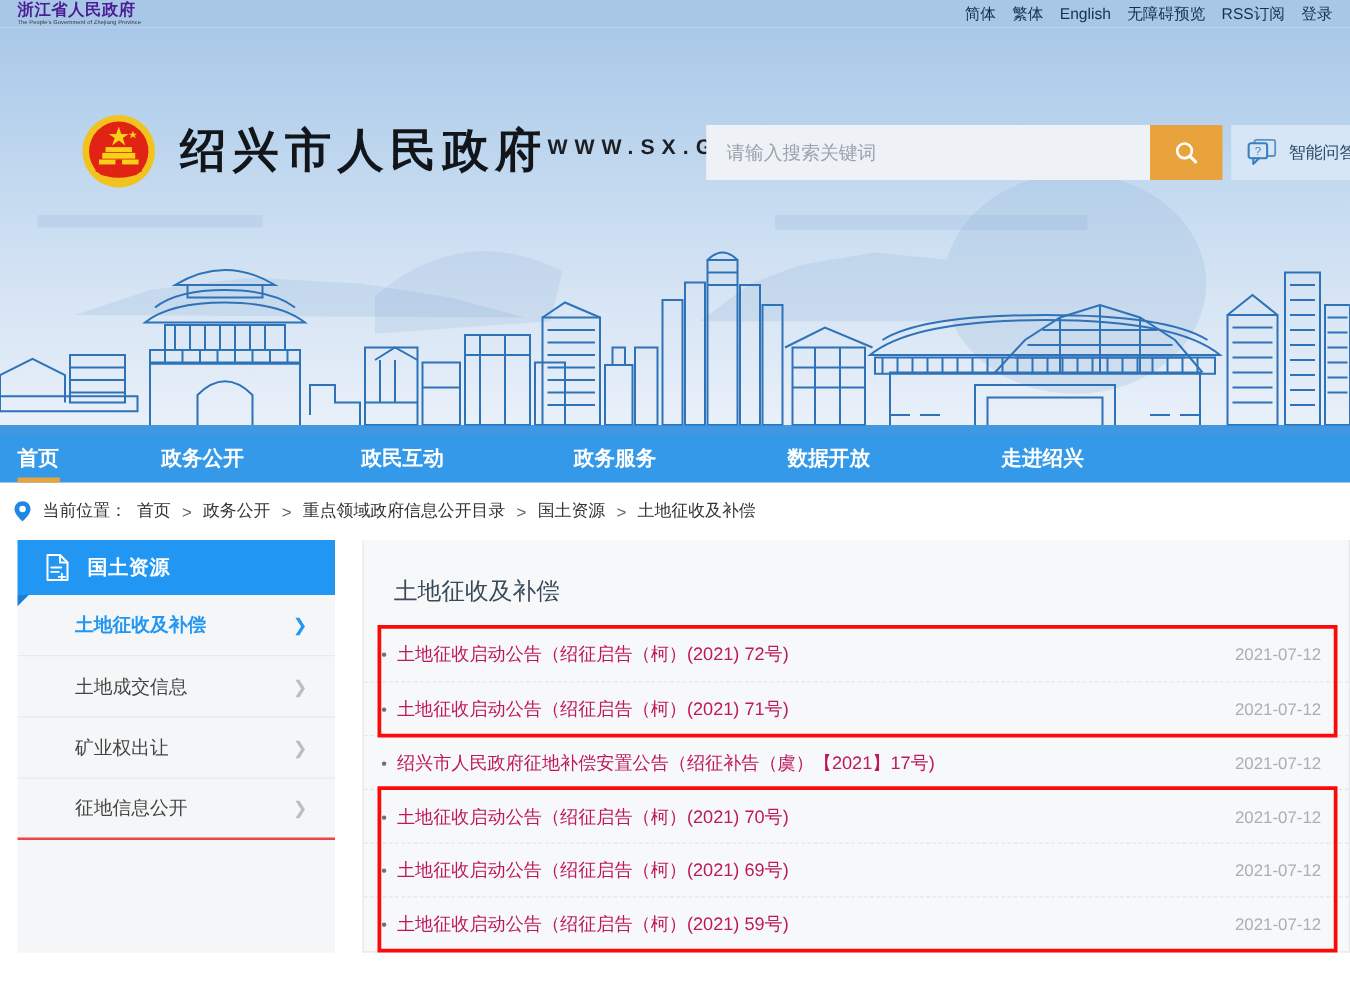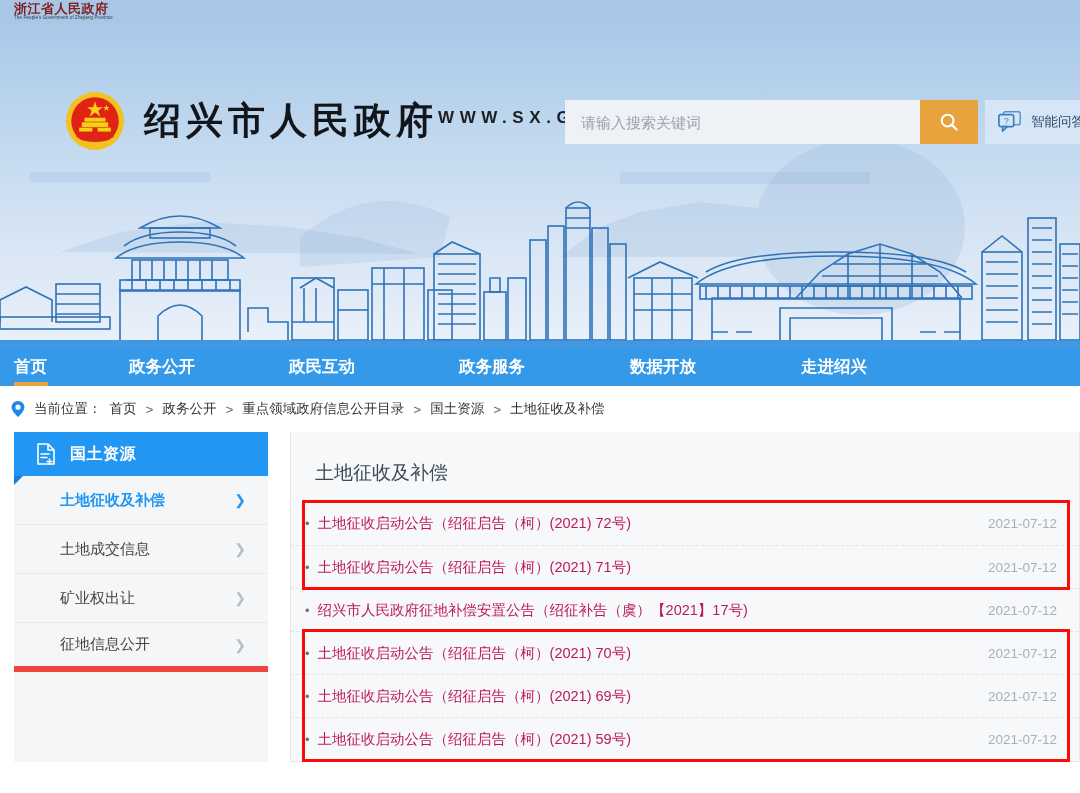--- a/index.html
+++ b/index.html
@@ -17,21 +17,21 @@
     position: relative;
     height: 22px;
     background: #a8c6e6;
     display: flex;
     align-items: center;
     justify-content: space-between;
     padding: 0 14px 0 14px;
   }
   .zj-logo { display: flex; flex-direction: column; justify-content: center; line-height: 1; }
   .zj-logo .zj-cn {
-    font-size: 13px; font-weight: bold; color: #7f1d1d;
+    font-size: 13px; font-weight: bold; color: #4c1d95;
     letter-spacing: 0.5px;
     font-family: "DejaVu Sans", sans-serif;
   }
   .zj-logo .zj-en {
     font-size: 4.5px; color: #2b3a45; letter-spacing: 0.1px;
     margin-top: 1px;
     font-family: "Liberation Sans", sans-serif;
   }
   .topbar-links { display: flex; align-items: center; gap: 13px; }
   .topbar-links a {
@@ -151,21 +151,21 @@
   }
   .side-body { background: #f5f6f7; min-height: 245px; }
   .side-item {
     height: 49px; display: flex; align-items: center;
     justify-content: space-between;
     padding: 0 22px 0 46px;
     border-bottom: 1px solid #e7e9ea;
     font-size: 15px; color: #444;
     text-decoration: none; cursor: pointer;
   }
-  .side-item:last-of-type { border-bottom: 6px solid #ef4444; }
+  .side-item:last-of-type { border-bottom: 2px solid #ef4444; }
   .side-item.active { color: #2196f3; font-weight: bold; }
   .chev { color: #b9bec3; font-size: 14px; }
   .side-item.active .chev { color: #2196f3; }
   .side-filler { background: #f5f6f7; height: 90px; }
 
   
   .content {
     flex: 1 1 auto; margin-right: 0;
     background: #f7f8f9;
     border: 1px solid #e6e8ea;
@@ -198,20 +198,28 @@
 </style>
 </head>
 <body>
 
 <div class="page">
 
   <div class="topbar">
     <div class="zj-logo">
       <div class="zj-cn">浙江省人民政府</div>
       <div class="zj-en">The People's Government of Zhejiang Province</div>
+    </div>
+    <div class="topbar-links">
+      <a href="#">简体</a>
+      <a href="#">繁体</a>
+      <a href="#" class="lang-en">English</a>
+      <a href="#">无障碍预览</a>
+      <a href="#">RSS订阅</a>
+      <a href="#">登录</a>
     </div>
   </div>
 
   <div class="banner">
 
     <svg class="banner-art" viewBox="0 0 1080 326" preserveAspectRatio="none">
       <defs>
         <linearGradient id="skyg" x1="0" y1="0" x2="0" y2="1">
           <stop offset="0%" stop-color="#a9c8e8"></stop>
           <stop offset="30%" stop-color="#bdd6ee"></stop>

